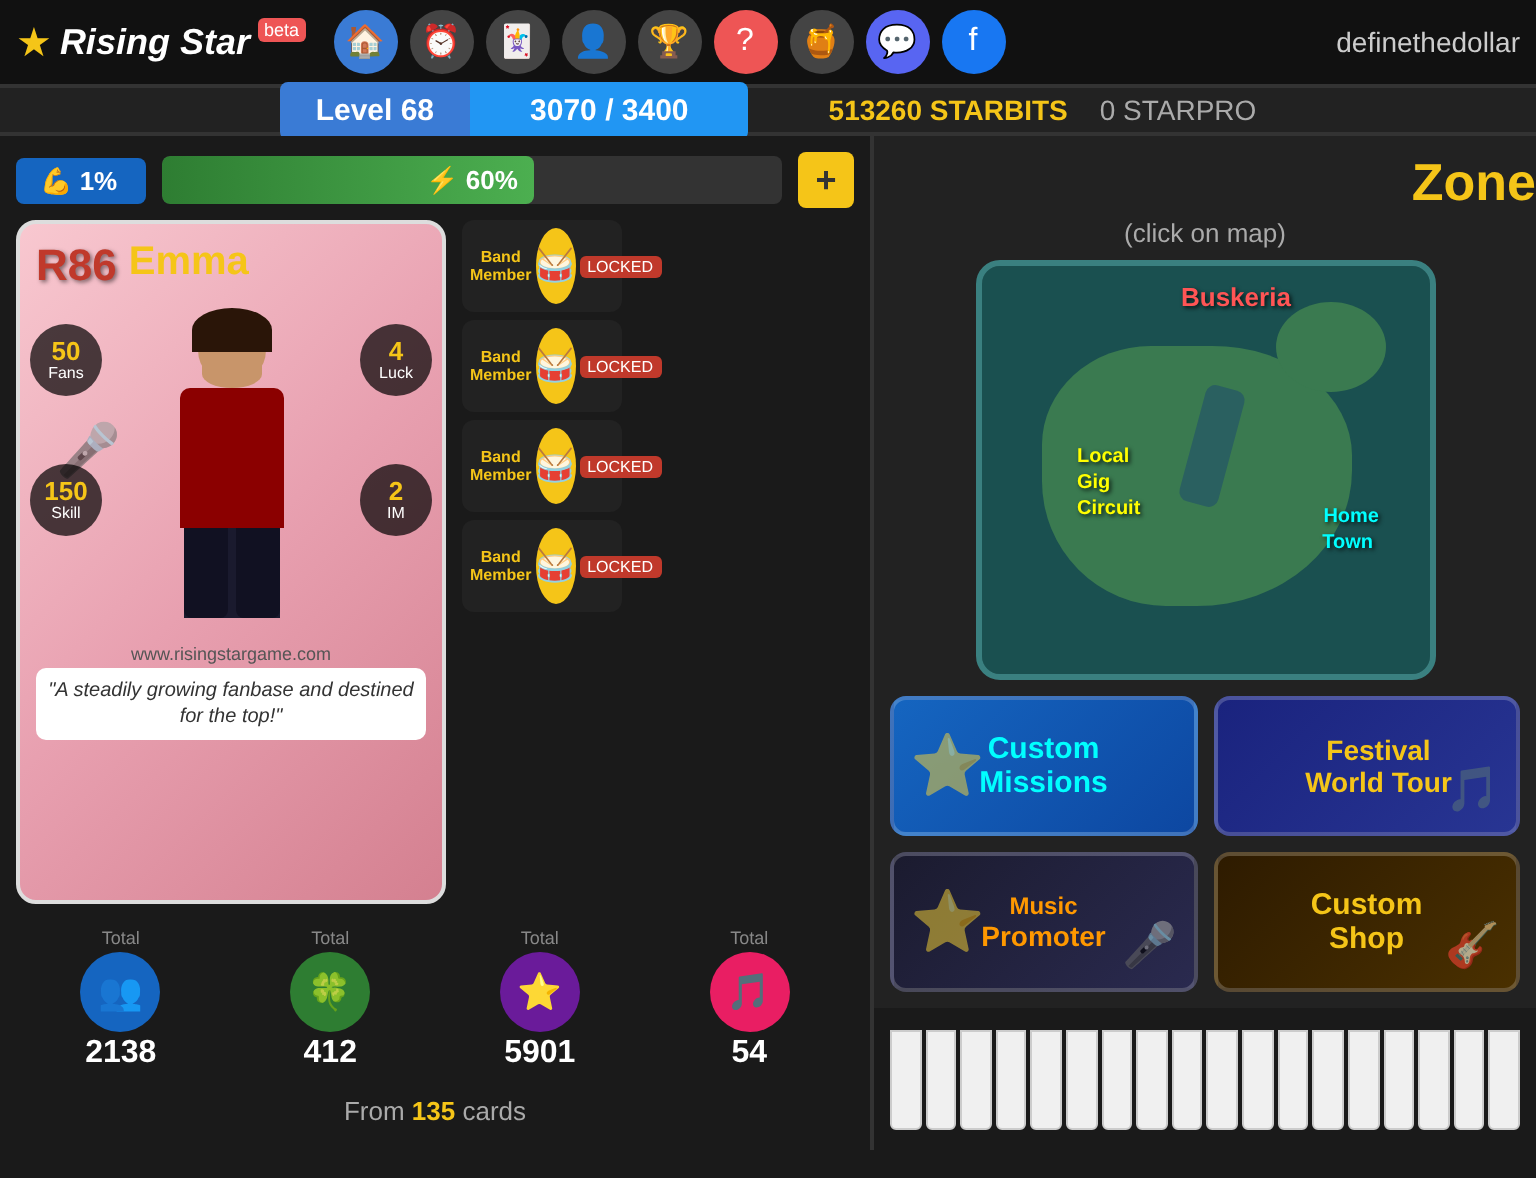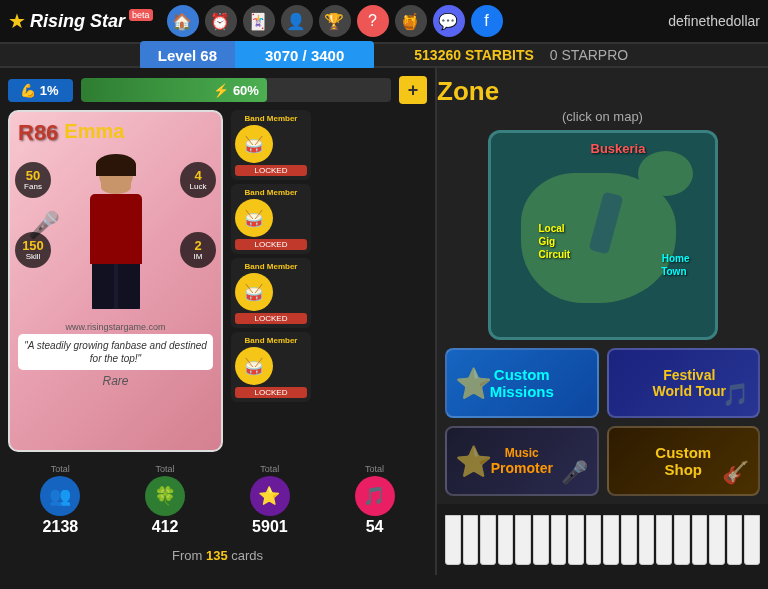--- a/index.html
+++ b/index.html
@@ -282,21 +282,22 @@
       display: flex;
       flex-direction: column;
       gap: 4px;
       width: 80px;
     }
     .band-slot {
       background: #222;
       border-radius: 6px;
       padding: 4px;
       display: flex;
-      flex-direction: column;
+      flex-direction: row;
+      align-items: center;
       gap: 2px;
     }
     .band-slot-label {
       font-size: 8px;
       color: #f5c518;
       font-weight: bold;
       text-align: center;
     }
     .band-slot-icon {
       width: 38px;
@@ -368,21 +369,21 @@
 
     
     .right-panel {
       flex: 1;
       background: #222;
       display: flex;
       flex-direction: column;
       border-left: 2px solid #333;
     }
     .zone-title {
-      text-align: left;
+      text-align: right;
       font-size: 26px;
       font-weight: bold;
       color: #f5c518;
       padding: 8px 0 2px;
     }
     .zone-subtitle {
       text-align: center;
       font-size: 13px;
       color: #aaa;
       margin-bottom: 6px;
@@ -546,21 +547,20 @@
           <span class="num">150</span>
           <span style="font-size:8px;">Skill</span>
         </div>
         <div class="card-stat stat-im">
           <span class="num">2</span>
           <span style="font-size:8px;">IM</span>
         </div>
 
         <div class="card-website">www.risingstargame.com</div>
         <div class="card-quote">"A steadily growing fanbase and destined for the top!"</div>
-        <div class="card-rarity">Rare</div>
       </div>
 
       <div class="band-members">
         <div class="band-slot">
           <span class="band-slot-label">Band Member</span>
           <div class="band-slot-icon active">🥁</div>
           <span class="locked-badge">LOCKED</span>
         </div>
         <div class="band-slot">
           <span class="band-slot-label">Band Member</span>

